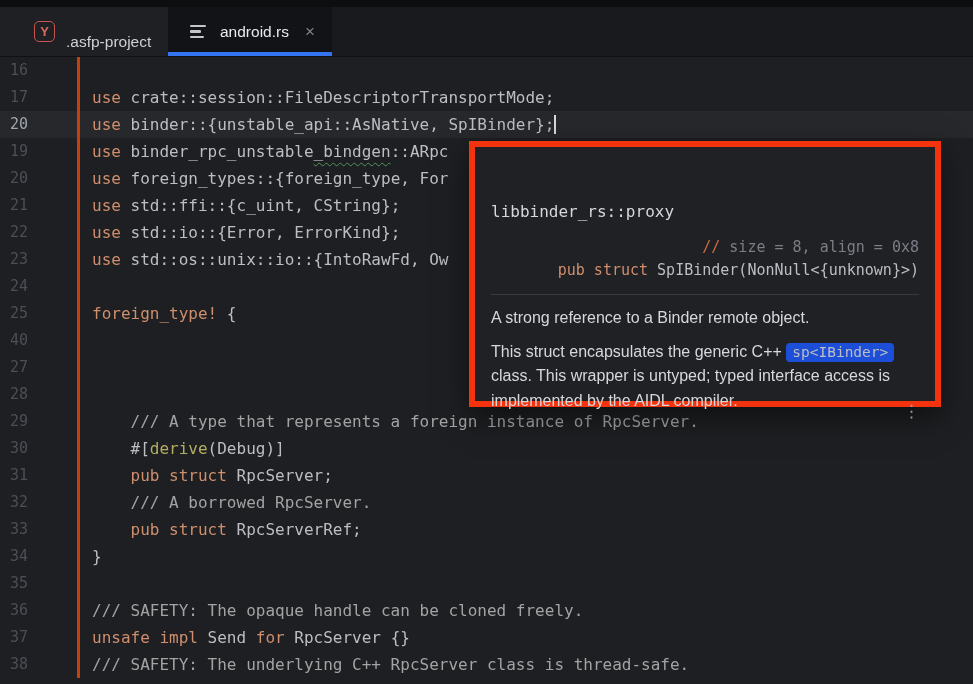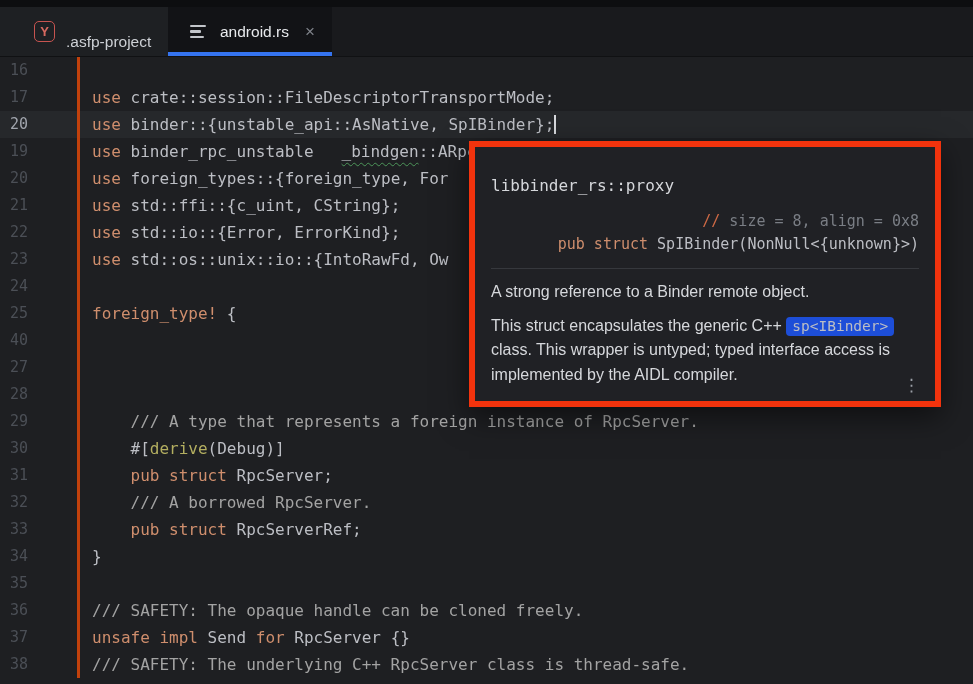--- a/index.html
+++ b/index.html
@@ -38,29 +38,29 @@
   .gutter { width:80px; flex:0 0 80px; padding-left:10px; color:#4B4F56;
             border-right:3px solid #c2410c; font-size:15px; }
   .line.current .gutter { color:#A1A5AD; }
   .code { padding-left:12px; }
   .c-kw  { color:#CF8E6D; }
   .c-id  { color:#BCBEC4; }
   .c-doc { color:#a3a3a3; }
   .c-attr{ color:#B3AE60; }
   .sq { text-decoration:underline; text-decoration-style:wavy;
         text-decoration-color:#4C9559; text-decoration-thickness:1px;
-        text-underline-offset:5px;margin-left:28px; }
+        text-underline-offset:5px; }
   .caret { display:inline-block; width:2px; height:19px; background:#D6D8DC;
            vertical-align:-4px; }
 
   
   .doc-popup { position:absolute; left:469px; top:141px; width:472px; height:266px;
                border:6px solid var(--hl-red); background:#202125;
                box-shadow:0 10px 28px rgba(0,0,0,.5); }
-  .popup-inner { position:relative; width:100%; height:100%; padding:29px 16px 8px; }
+  .popup-inner { position:relative; width:100%; height:100%; padding:29px 16px 8px;margin-top:26px; }
   .popup-ns { font-family:"DejaVu Sans Mono","Liberation Mono",monospace;
               font-size:16px; color:#D5D7DB; }
   .popup-code { margin-top:15px; font-family:"DejaVu Sans Mono","Liberation Mono",monospace;
                 font-size:15px; line-height:23px;text-align:right; }
   .slashes { color:#CE6A46; }
   .popup-gray { color:#7A7E85; }
   .popup-divider { border-top:1px solid #36383D; margin:12px 0 11px; }
   .popup-p { font-size:16px; line-height:24.5px; color:#D6D8DC; }
   .popup-p + .popup-p { margin-top:9px; }
   .code-chip { font-family:"DejaVu Sans Mono","Liberation Mono",monospace;

